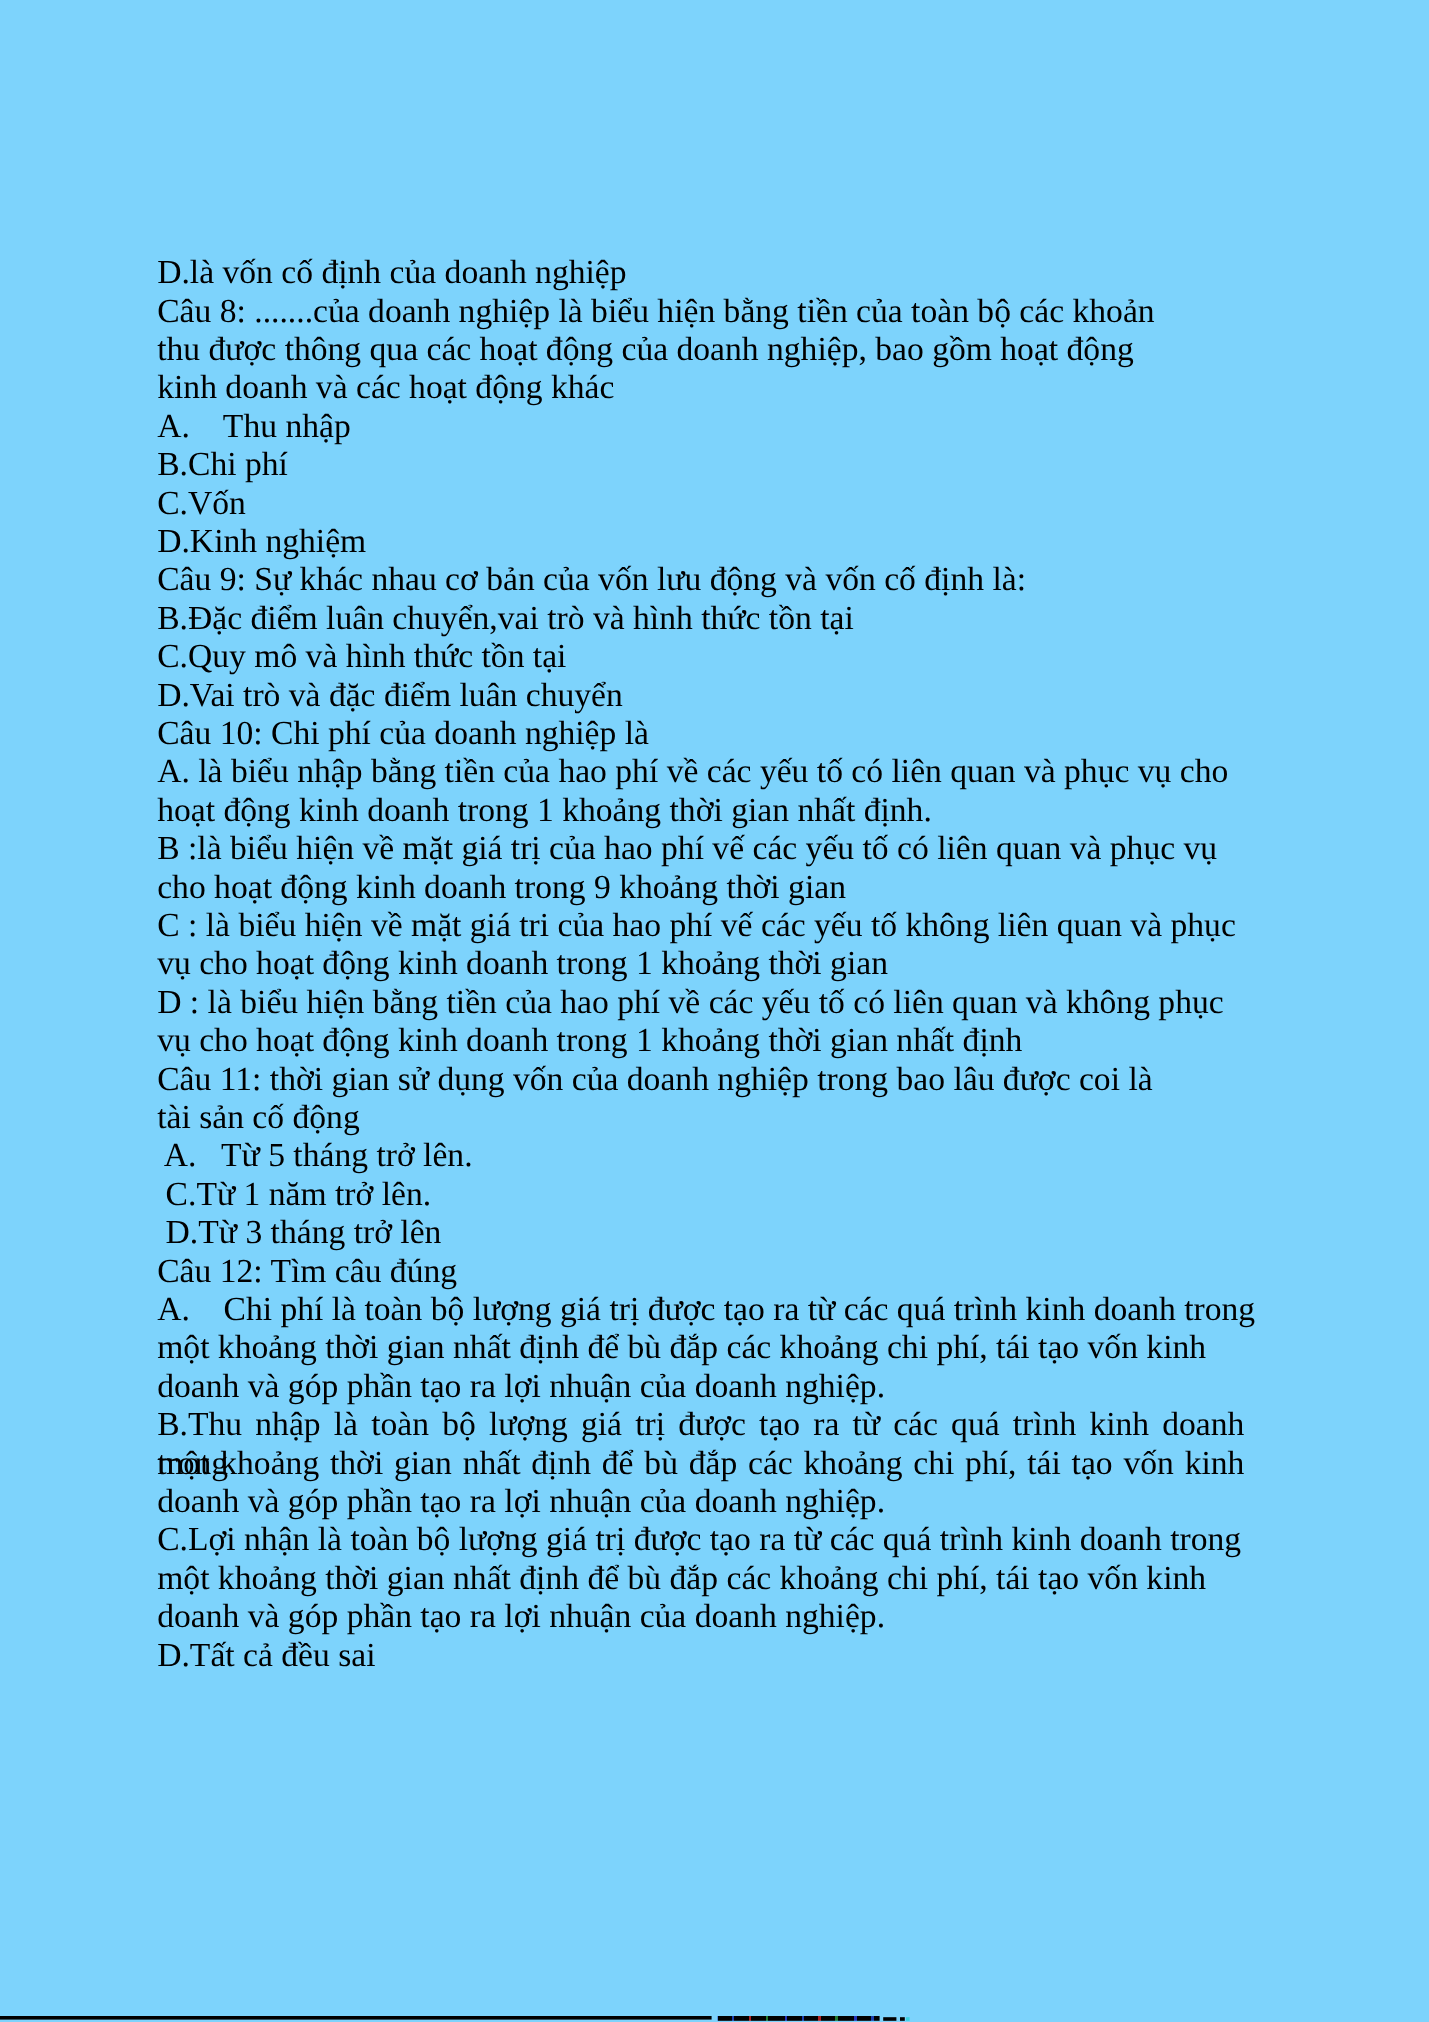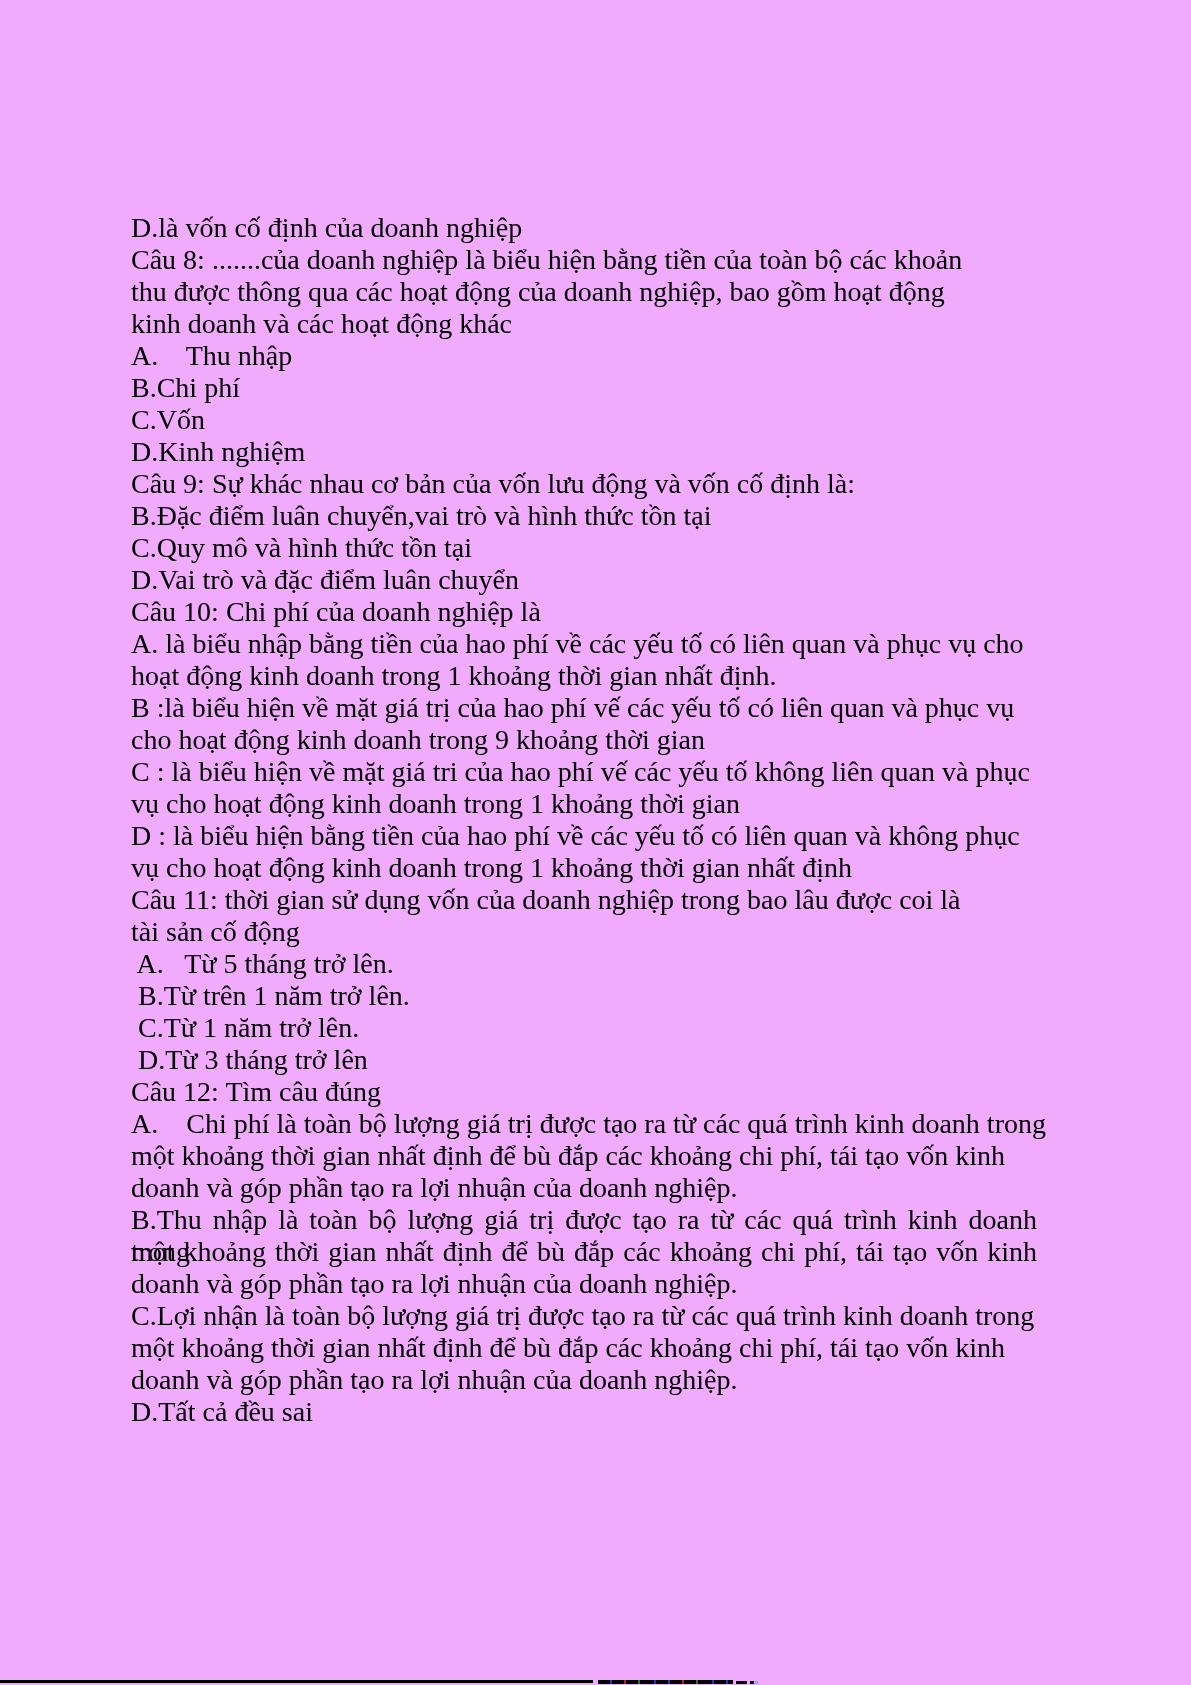--- a/index.html
+++ b/index.html
@@ -1,20 +1,20 @@
 <!DOCTYPE html>
 <html lang="vi"><head>
 <meta charset="utf-8">
 <style>
   html, body { margin: 0; padding: 0; background: #ffffff; }
   .page {
     position: relative;
     width: 1191px;
     height: 1685px;
-    background: #f0abfc;
+    background: #7dd3fc;
     overflow: hidden;
   }
   .doc {
     position: absolute;
     left: 131px;
     top: 212px;
     width: 906px;
     color: #000000;
     font-family: "Liberation Serif", "DejaVu Serif", serif;
     font-size: 28px;
@@ -80,21 +80,20 @@
       <div class="ln">C : là biểu hiện về mặt giá tri của hao phí vế các yếu tố không liên quan và phục</div>
       <div class="ln">vụ cho hoạt động kinh doanh trong 1 khoảng thời gian</div>
       <div class="ln">D : là biểu hiện bằng tiền của hao phí về các yếu tố có liên quan và không phục</div>
       <div class="ln">vụ cho hoạt động kinh doanh trong 1 khoảng thời gian nhất định</div>
     </section>
 
     <section>
       <div class="ln b">Câu 11: thời gian sử dụng vốn của doanh nghiệp trong bao lâu được coi là</div>
       <div class="ln b">tài sản cố động</div>
       <div class="ln"> A.   Từ 5 tháng trở lên.</div>
-      <div class="ln"> B.Từ trên 1 năm trở lên.</div>
       <div class="ln"> C.Từ 1 năm trở lên.</div>
       <div class="ln"> D.Từ 3 tháng trở lên</div>
     </section>
 
     <section>
       <div class="ln b">Câu 12: Tìm câu đúng</div>
       <div class="ln">A.    Chi phí là toàn bộ lượng giá trị được tạo ra từ các quá trình kinh doanh trong</div>
       <div class="ln">một khoảng thời gian nhất định để bù đắp các khoảng chi phí, tái tạo vốn kinh</div>
       <div class="ln">doanh và góp phần tạo ra lợi nhuận của doanh nghiệp.</div>
       <div class="ln j">B.Thu nhập là toàn bộ lượng giá trị được tạo ra từ các quá trình kinh doanh trong</div>

